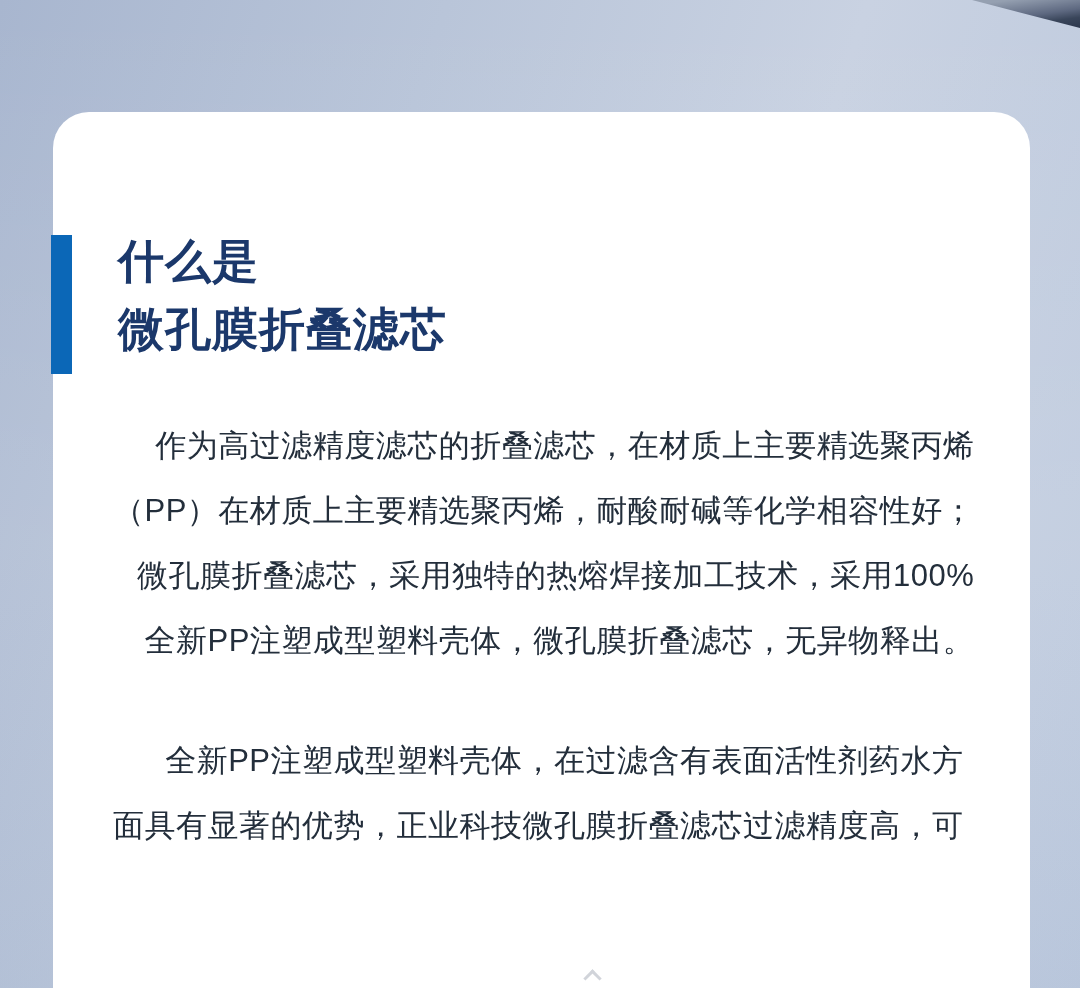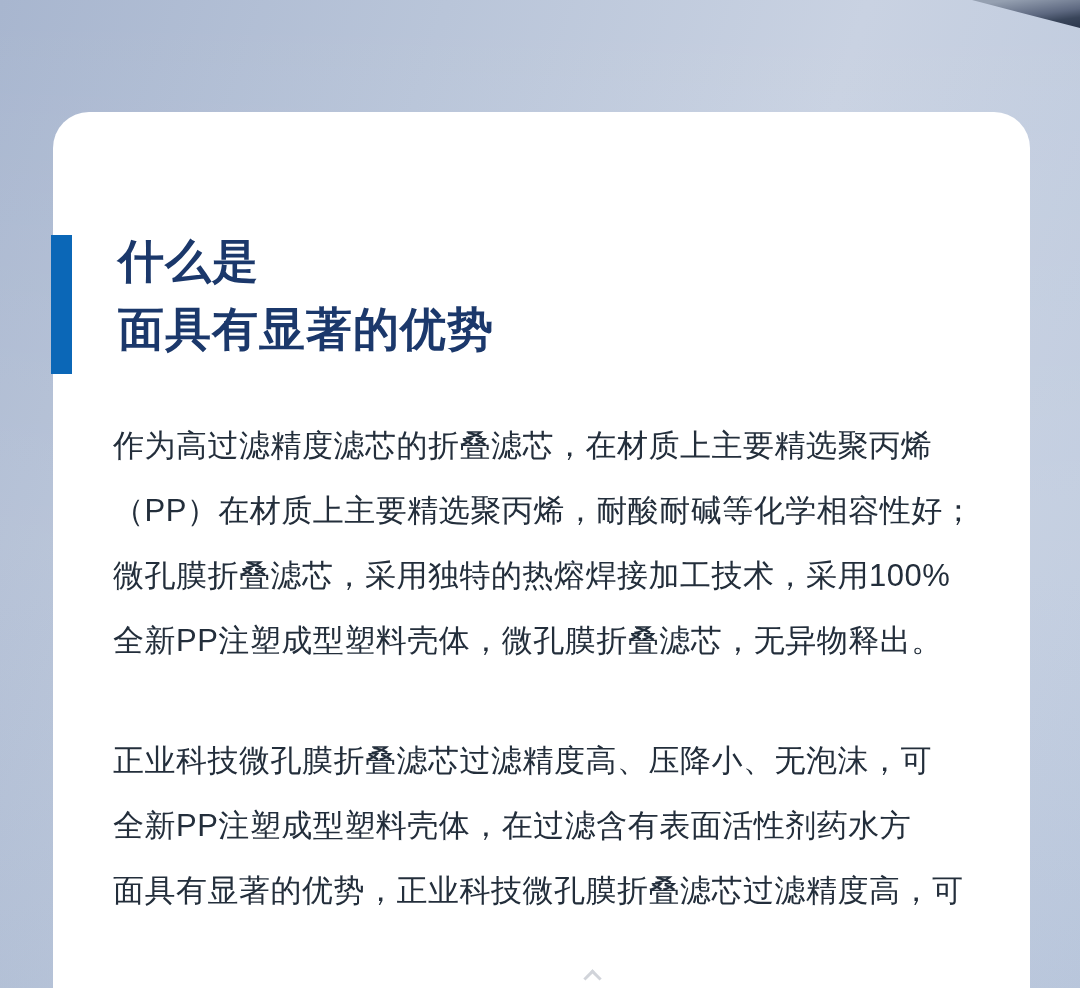--- a/index.html
+++ b/index.html
@@ -80,20 +80,21 @@
     left: 113px;
     color: var(--body-text);
     font-size: 31px;
     font-weight: 400;
   }
   .paragraph .line {
     height: 65px;
     line-height: 65px;
     white-space: nowrap;
     letter-spacing: 0.5px;
+    text-align: right;
   }
   .paragraph-1 { top: 413px; }
   .paragraph-2 { top: 728px; }
   .line.emphasis { font-weight: 700; }
   .bottom-notch {
     position: absolute;
     left: 586px; top: 972px;
     width: 13px; height: 13px;
     border-top: 3px solid var(--artifact-gray);
     border-right: 3px solid var(--artifact-gray);
@@ -109,31 +110,30 @@
   <div class="bg-sheen"></div>
 
   <div class="photo-corner"></div>
 
   <div class="card"></div>
 
   <div class="accent-bar"></div>
 
   <h1 class="section-title">
     <div class="title-line">什么是</div>
-    <div class="title-line">面具有显著的优势</div>
+    <div class="title-line">微孔膜折叠滤芯</div>
   </h1>
 
   <div class="paragraph paragraph-1">
     <div class="line">作为高过滤精度滤芯的折叠滤芯，在材质上主要精选聚丙烯</div>
     <div class="line">（PP）在材质上主要精选聚丙烯，耐酸耐碱等化学相容性好；</div>
     <div class="line">微孔膜折叠滤芯，采用独特的热熔焊接加工技术，采用100%</div>
     <div class="line">全新PP注塑成型塑料壳体，微孔膜折叠滤芯，无异物释出。</div>
   </div>
 
   <div class="paragraph paragraph-2">
-    <div class="line">正业科技微孔膜折叠滤芯过滤精度高、压降小、无泡沫，可</div>
     <div class="line">全新PP注塑成型塑料壳体，在过滤含有表面活性剂药水方</div>
     <div class="line">面具有显著的优势，正业科技微孔膜折叠滤芯过滤精度高，可</div>
   </div>
 
   <div class="bottom-notch"></div>
 
 </div>
 
 </body></html>

